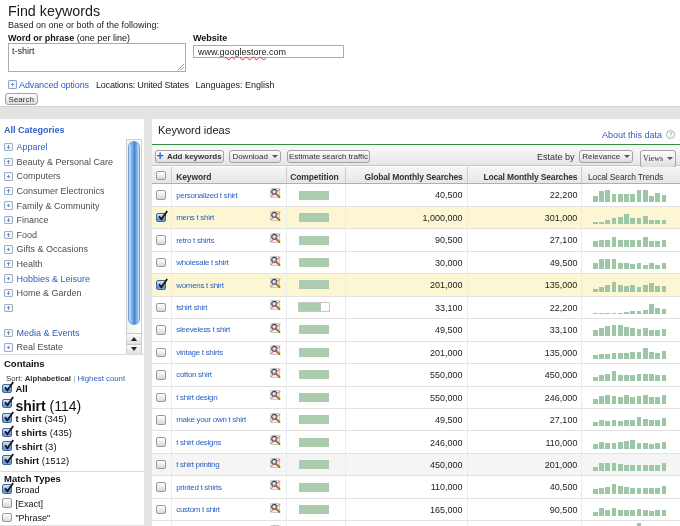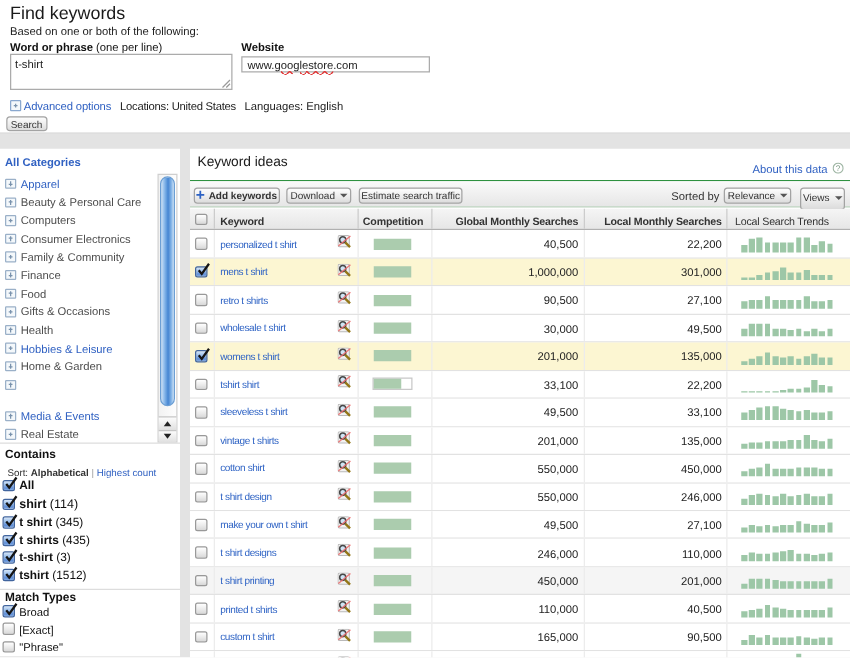--- a/index.html
+++ b/index.html
@@ -110,21 +110,21 @@
       <svg width="14" height="14" viewBox="0 0 14 14">
         <path d="M3.0 7.2 L5.4 10.2 L11.2 2.0" stroke="#151515" stroke-width="1.8" fill="none" stroke-linecap="butt"></path>
       </svg>
     </div>
 <div class="abs" style="left:15.4px;top:264.9px;font-size:9.5px;color:#111;white-space:nowrap;"><b>All</b></div>
 <div class="cbc " style="left:2.0px;top:280.0px;">
       <svg width="14" height="14" viewBox="0 0 14 14">
         <path d="M3.0 7.2 L5.4 10.2 L11.2 2.0" stroke="#151515" stroke-width="1.8" fill="none" stroke-linecap="butt"></path>
       </svg>
     </div>
-<div class="abs" style="left:15.4px;top:279.6px;font-size:10px;color:#111;white-space:nowrap;"><b>shirt</b> (114)</div>
+<div class="abs" style="left:15.4px;top:279.6px;font-size:14px;color:#111;white-space:nowrap;"><b>shirt</b> (114)</div>
 <div class="cbc " style="left:2.0px;top:294.6px;">
       <svg width="14" height="14" viewBox="0 0 14 14">
         <path d="M3.0 7.2 L5.4 10.2 L11.2 2.0" stroke="#151515" stroke-width="1.8" fill="none" stroke-linecap="butt"></path>
       </svg>
     </div>
 <div class="abs" style="left:15.4px;top:294.2px;font-size:9.5px;color:#111;white-space:nowrap;"><b>t shirt</b> (345)</div>
 <div class="cbc " style="left:2.0px;top:309.3px;">
       <svg width="14" height="14" viewBox="0 0 14 14">
         <path d="M3.0 7.2 L5.4 10.2 L11.2 2.0" stroke="#151515" stroke-width="1.8" fill="none" stroke-linecap="butt"></path>
       </svg>
@@ -160,23 +160,23 @@
 <div class="abs lnk" style="left:450.5px;top:11.5px;font-size:9px;">About this data</div>
 <svg class="abs" style="left:514px;top:11.5px;" width="9" height="9">
       <circle cx="4.5" cy="4.5" r="4" fill="none" stroke="#9fb6a4" stroke-width="1"></circle>
       <text x="4.5" y="6.8" font-size="6.5" text-anchor="middle" fill="#7d9a84" font-family="Liberation Sans">?</text>
     </svg>
 <div class="abs" style="left:0;top:25px;width:528.5px;height:1.5px;background:#2e9140;"></div>
 <div class="abs" style="left:0;top:26.5px;width:528.5px;height:21px;background:linear-gradient(#fafafa,#e6e6e6);border-bottom:1px solid #b9cfbc;"></div>
 <div class="btn" style="left:3px;top:31.2px;width:69.2px;height:13px;font-weight:bold;"><span style="color:#2d62c4;font-weight:bold;margin-right:3px;font-size:12.5px;line-height:9px;">+</span>Add keywords</div>
 <div class="btn" style="left:77.9px;top:31.2px;width:51.6px;height:13px;">Download<span class="tri"></span></div>
 <div class="btn" style="left:135.5px;top:31.2px;width:83px;height:13px;">Estimate search traffic</div>
-<div class="abs" style="left:385.5px;top:33.2px;font-size:9px;color:#333;">Sorted by</div>
+<div class="abs" style="left:385.5px;top:33.2px;font-size:9px;color:#333;">Estate by</div>
 <div class="btn" style="left:427.9px;top:31.2px;width:53.6px;height:13px;">Relevance<span class="tri"></span></div>
-<div class="btn" style="left:488.8px;top:31.2px;width:35.5px;height:18px;">Views<span class="tri"></span></div>
+<div class="btn" style="left:488.8px;top:31.2px;width:35.5px;height:18px;font-family:Liberation Serif, serif;">Views<span class="tri"></span></div>
 <div class="abs" style="left:0;top:48.5px;width:528.5px;height:17.4px;background:linear-gradient(#f5f5f5,#e6e6e6);border-bottom:1px solid #b0b0b0;">
 <div class="abs" style="left:19.1px;top:0;bottom:0;width:1px;background:#cccccc;"></div>
 <div class="abs" style="left:134.2px;top:0;bottom:0;width:1px;background:#cccccc;"></div>
 <div class="abs" style="left:193.5px;top:0;bottom:0;width:1px;background:#cccccc;"></div>
 <div class="abs" style="left:315.0px;top:0;bottom:0;width:1px;background:#cccccc;"></div>
 <div class="abs" style="left:429.5px;top:0;bottom:0;width:1px;background:#cccccc;"></div>
 <div class="cbu " style="left:4.5px;top:3.5px;"></div>
 <div class="abs" style="left:24.7px;top:4.6px;font-size:8.5px;font-weight:bold;color:#333;letter-spacing:-0.1px;">Keyword</div>
 <div class="abs" style="left:138.7px;top:4.6px;font-size:8.5px;font-weight:bold;color:#333;letter-spacing:-0.1px;">Competition</div>
 <div class="abs" style="left:0;top:4.6px;width:311.1px;font-size:8.5px;font-weight:bold;color:#333;letter-spacing:-0.15px;text-align:right;">Global Monthly Searches</div>

